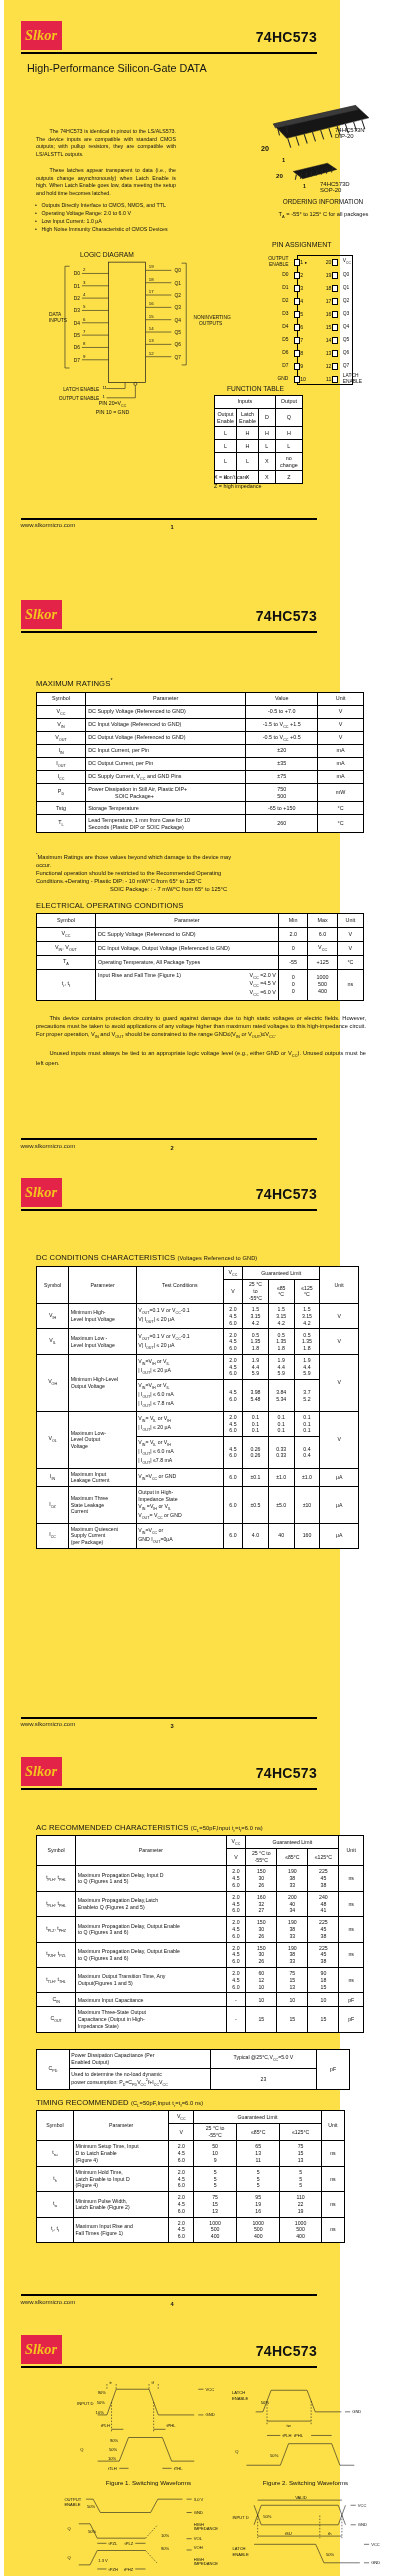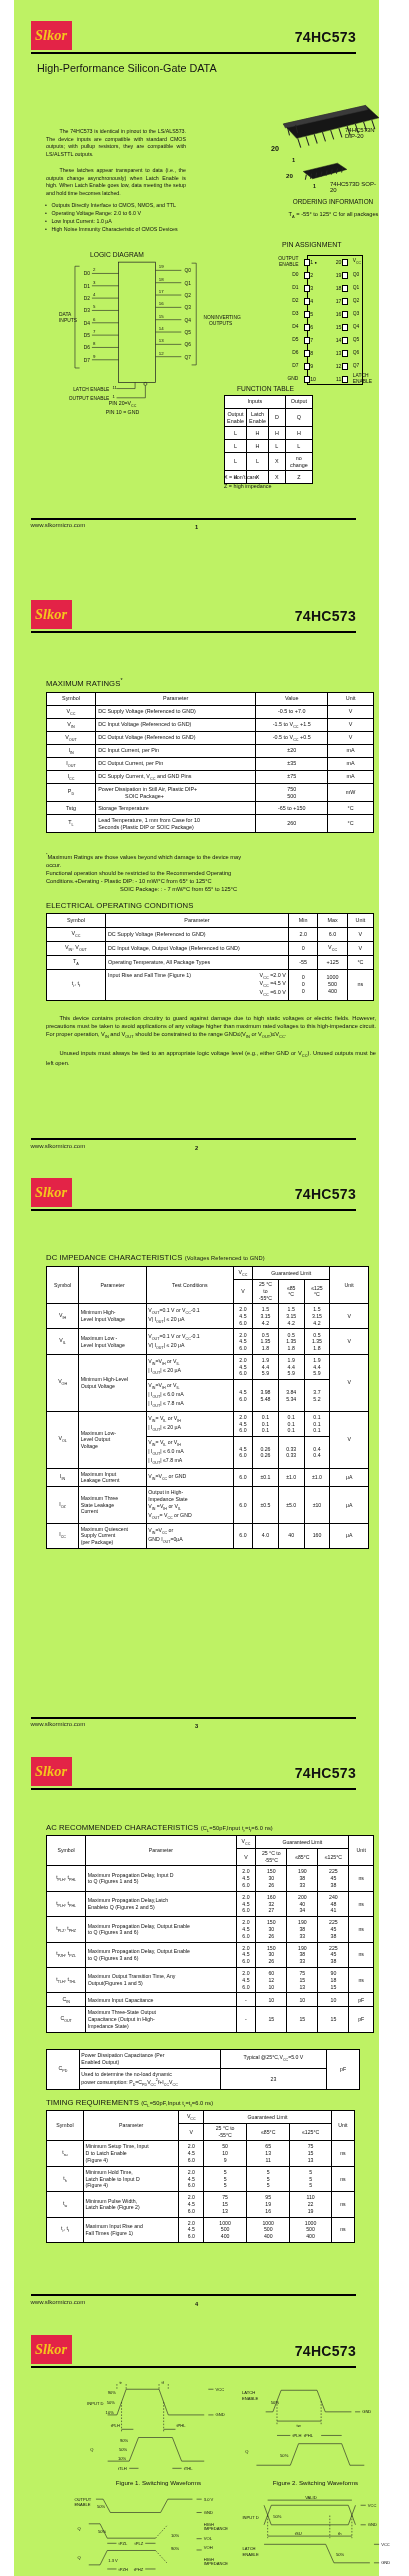--- a/index.html
+++ b/index.html
@@ -1,19 +1,19 @@
 <!DOCTYPE html>
 <html style="font-size:8.2px"><head>
 <meta charset="utf-8">
 <style>
 *{margin:0;padding:0;box-sizing:border-box}
 html,body{background:#fff}
 body{width:410px;font-family:"Liberation Sans",sans-serif;color:#111}
 .doc{position:relative;width:410px;height:4050px;background:#fff;overflow:hidden}
-.page{position:absolute;left:14px;width:365px;height:579px;background:#bef264}
+.page{position:absolute;left:4px;width:336px;height:579px;background:#fde047}
 .abs{position:absolute}
 
 .logo{position:absolute;left:16.5px;top:20.6px;width:41px;height:29px;background:#e32347;display:flex;align-items:center;justify-content:center}
 .logo span{font-family:"Liberation Serif",serif;font-style:italic;font-weight:bold;font-size:14.4px;color:#f5c51d}
 .part{position:absolute;right:23px;top:29px;font-size:14px;font-weight:bold;letter-spacing:0.3px}
 .hrule{position:absolute;left:16.5px;right:23px;top:52px;height:2.1px;background:#000}
 .frule{position:absolute;left:16.5px;right:23px;height:1.5px;background:#000}
 .site{position:absolute;left:16.5px;font-size:6px;color:#222}
 .pagenum{position:absolute;left:0;right:0;text-align:center;font-size:5.7px;font-weight:bold}
 
@@ -510,21 +510,21 @@
   </section>
 
   <section class="page" style="top:1157px">
     <div class="logo">
         <span>Slkor</span>
       </div>
     <div class="part">74HC573</div>
     <div class="hrule"></div>
 
     <div class="abs h-sec" style="left:32px;top:96px">
-      <span>DC IMPEDANCE CHARACTERISTICS</span>
+      <span>DC CONDITIONS CHARACTERISTICS</span>
       <span class="subnote">(Voltages Referenced to GND)</span>
     </div>
     <div class="abs" style="left:32px;top:109px;width:323px">
         <table class="ds-table t-dc">
           <colgroup>
             <col style="width: 10%;">
             <col style="width: 21%;">
             <col style="width: 27%;">
             <col style="width: 6%;">
             <col style="width: 8%;">
@@ -759,21 +759,21 @@
             </tr>
             <tr>
               <td class="al">Used to determine the no-load dynamic<br>power consumption: P<sub>D</sub>=C<sub>PD</sub>V<sub>CC</sub><sup>2</sup>f+I<sub>CC</sub>V<sub>CC</sub></td>
               <td>23</td>
             </tr>
           </tbody>
         </table>
       </div>
 
     <div class="abs h-sec" style="left:32px;top:362px">
-      <span>TIMING REQUIREMENTS</span>
+      <span>TIMING RECOMMENDED</span>
       <span class="subnote">(C<sub>L</sub>=50pF,Input t<sub>r</sub>=t<sub>f</sub>=6.0 ns)</span>
     </div>
     <div class="abs" style="left:32px;top:374px;width:309px">
         <table class="ds-table t-ac">
           <colgroup>
             <col style="width: 12%;">
             <col style="width: 31%;">
             <col style="width: 8%;">
             <col style="width: 14%;">
             <col style="width: 14%;">

